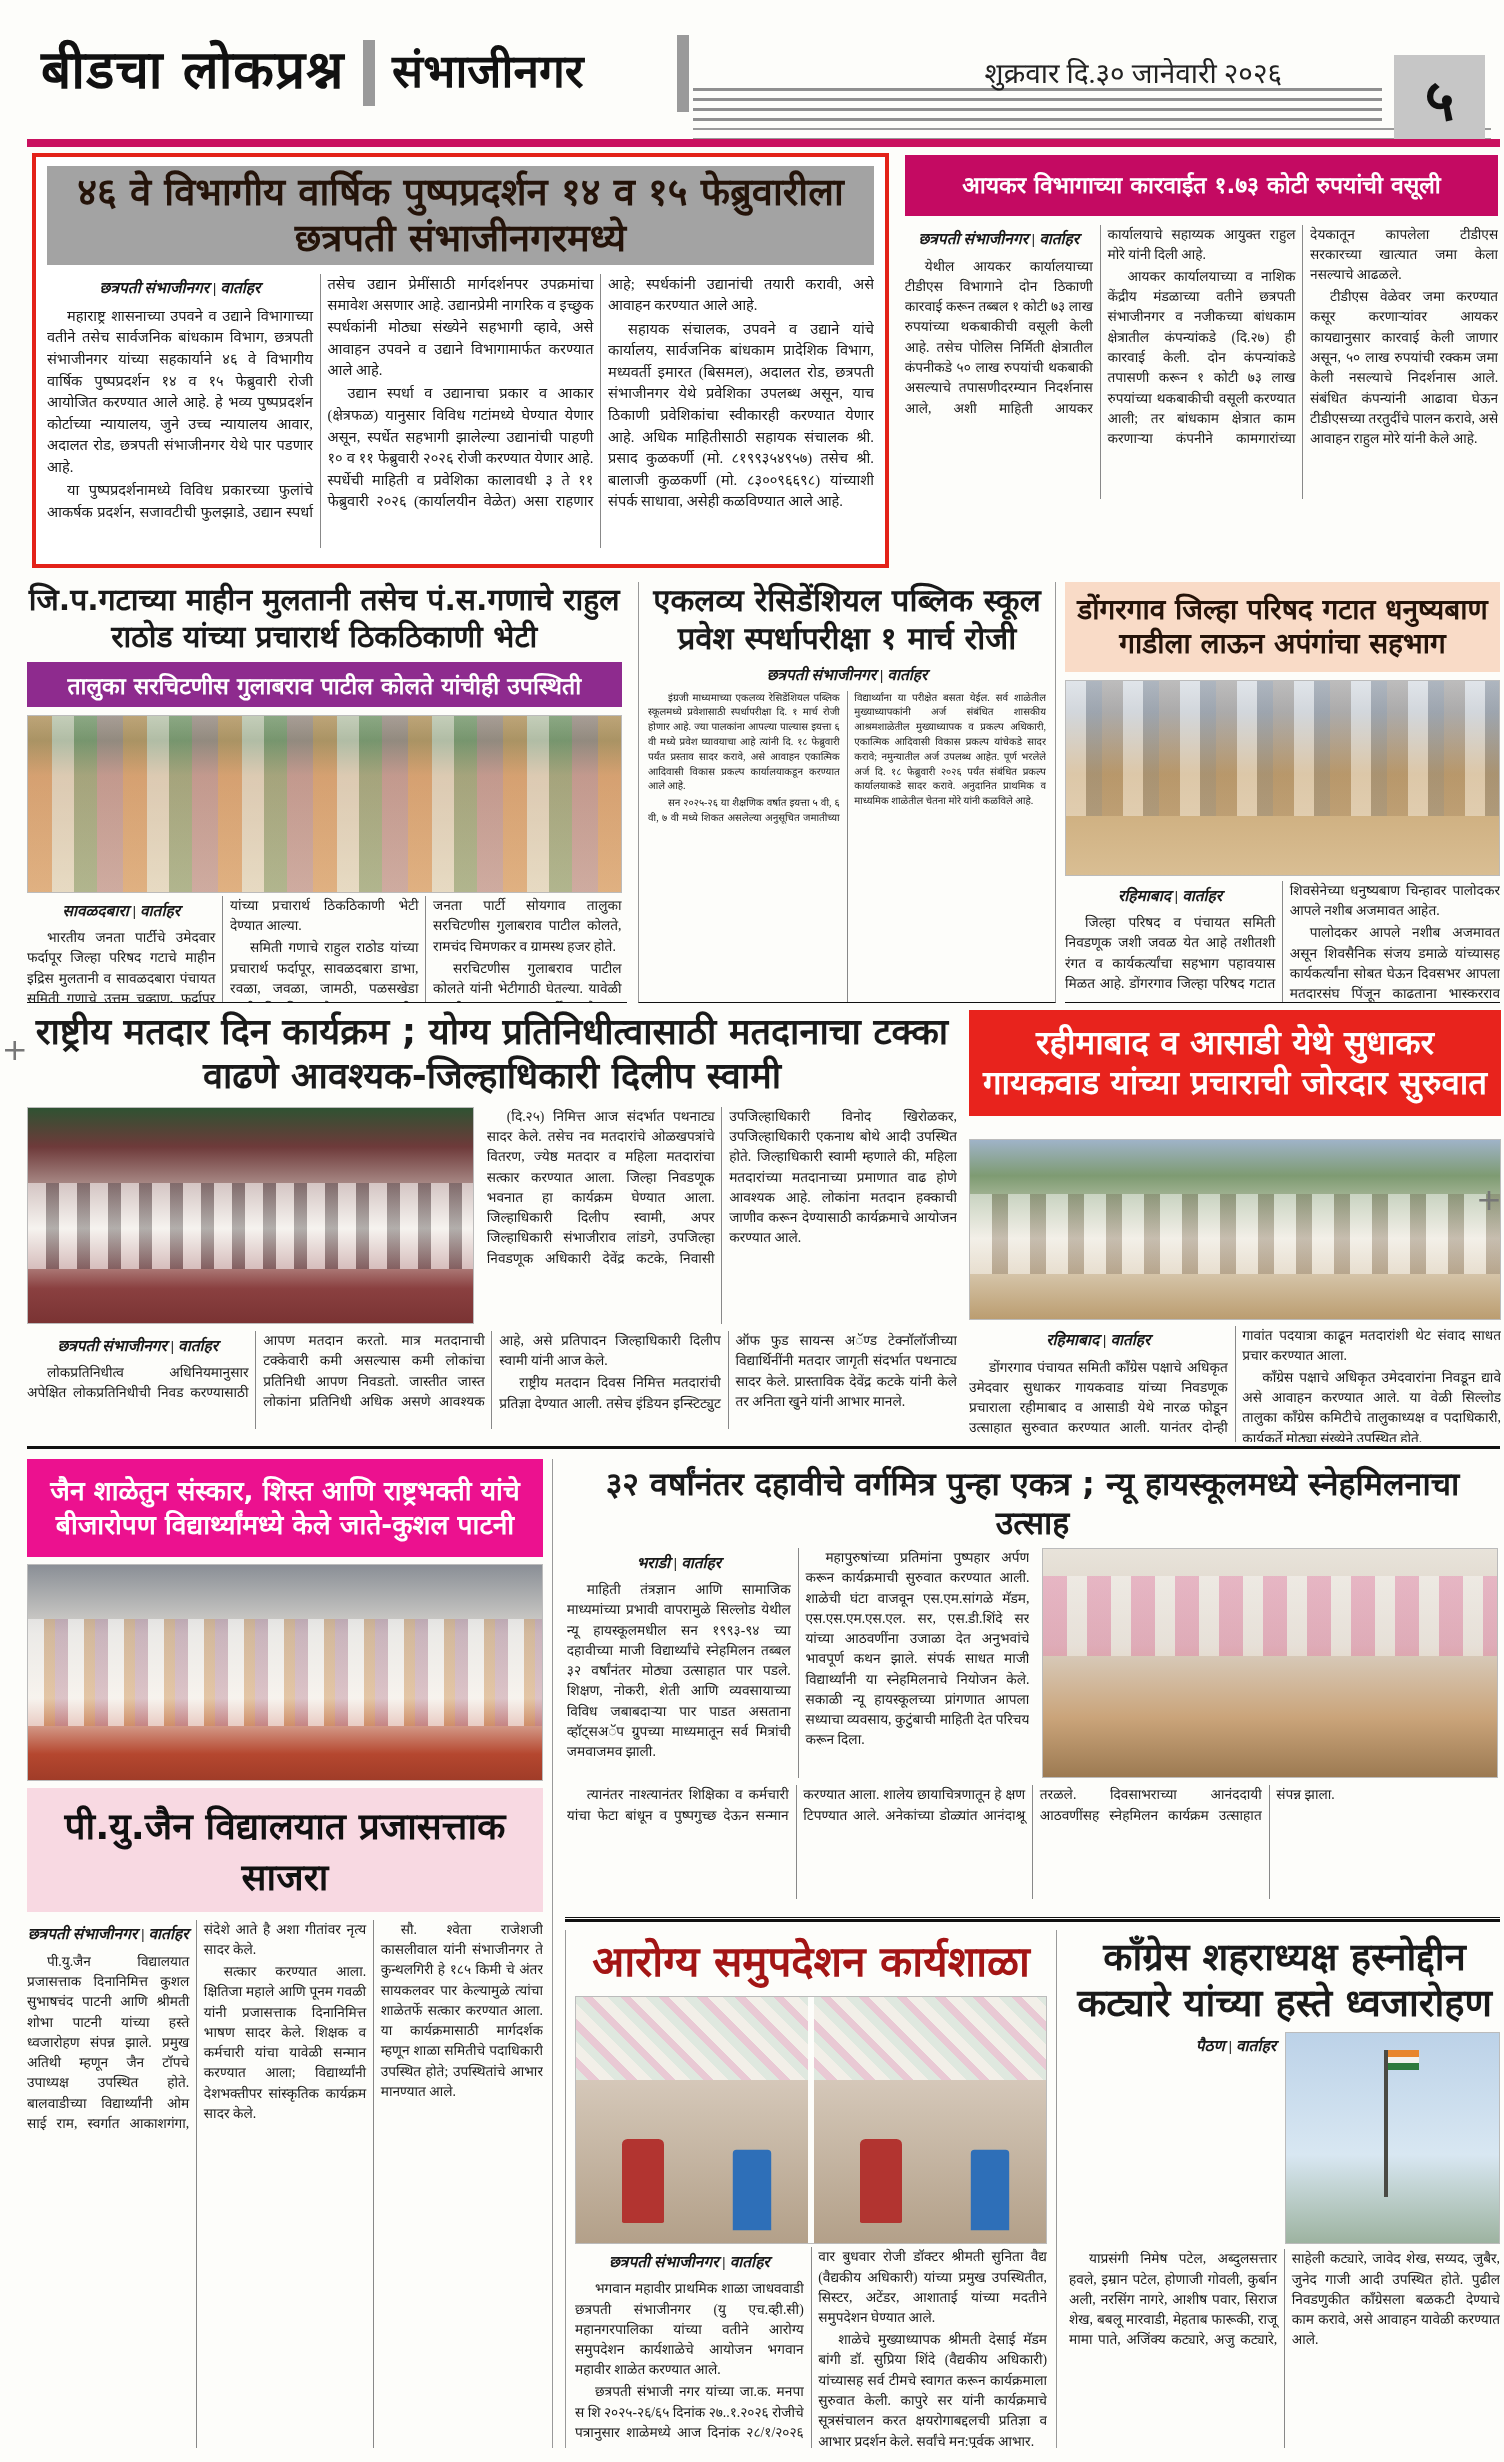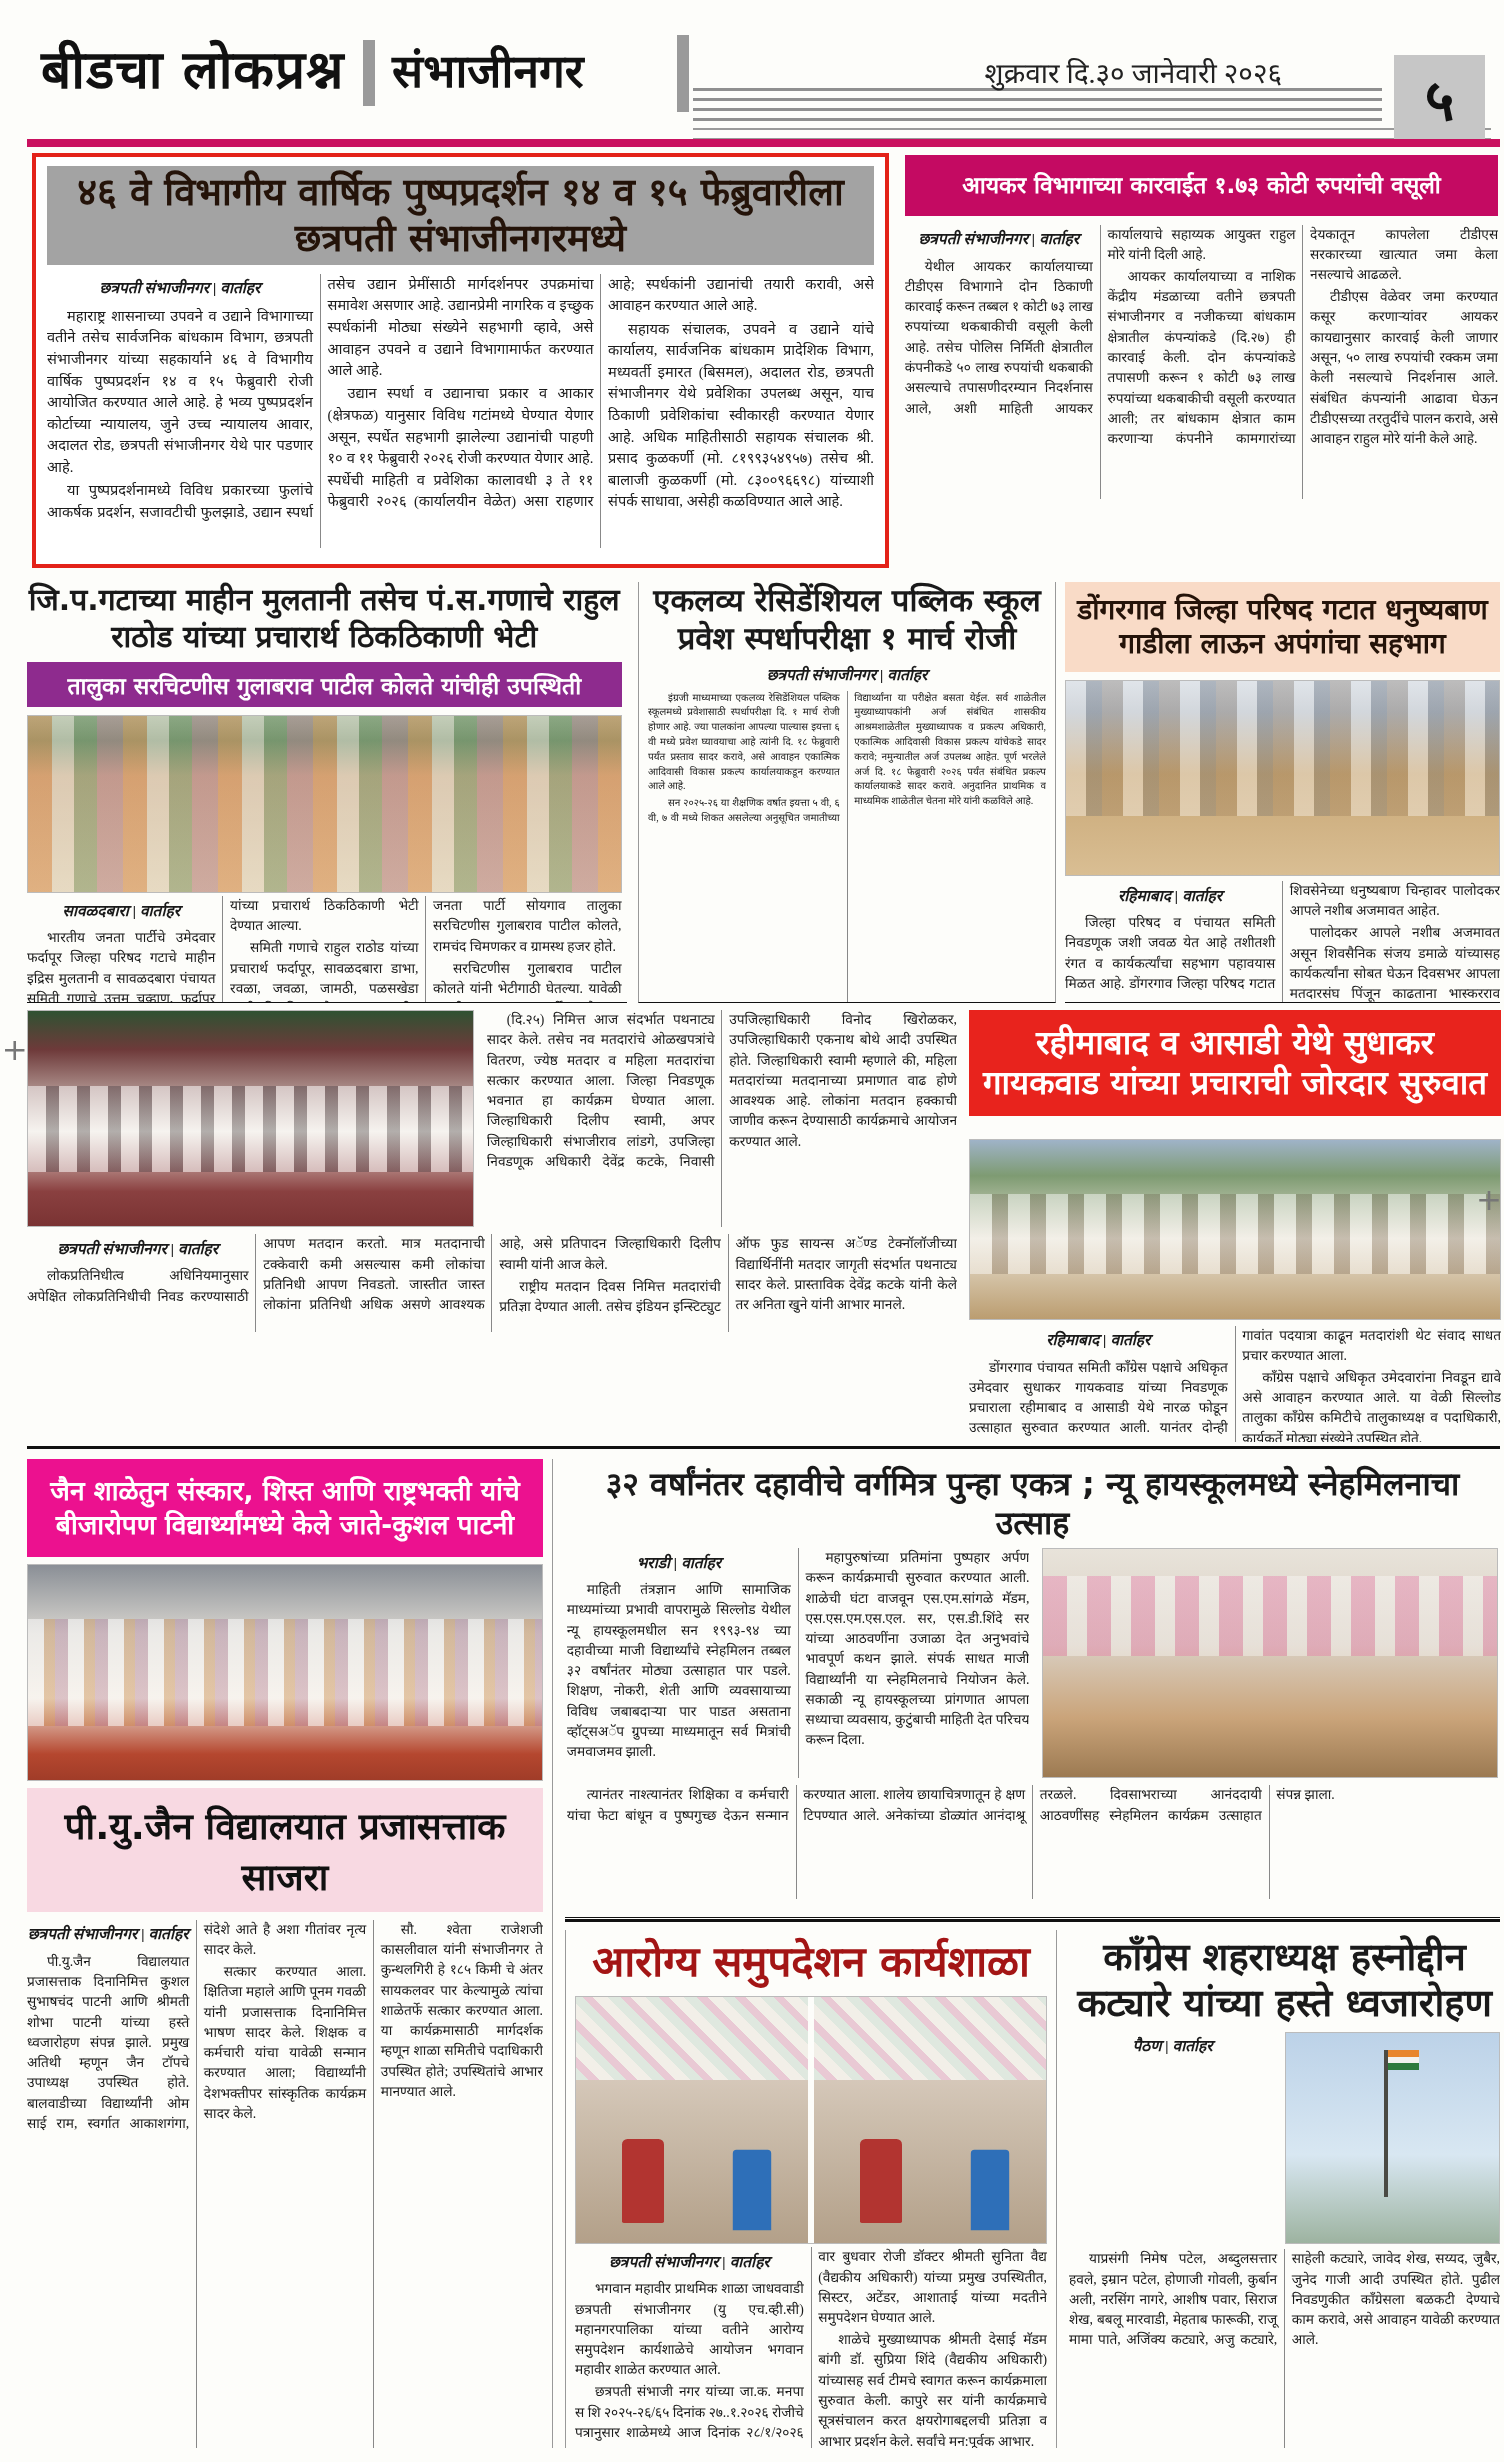--- a/index.html
+++ b/index.html
@@ -189,20 +189,21 @@
     <div class="hl hlbox">डोंगरगाव जिल्हा परिषद गटात धनुष्यबाण गाडीला लाऊन अपंगांचा सहभाग</div>
     <div class="photo ph-dongar"></div>
     <div class="cols2" style="height:128px; font-size:13.7px;">
       <div class="byline">रहिमाबाद | वार्ताहर</div>
       <p>जिल्हा परिषद व पंचायत समिती निवडणूक जशी जवळ येत आहे तशीतशी रंगत व कार्यकर्त्यांचा सहभाग पहावयास मिळत आहे. डोंगरगाव जिल्हा परिषद गटात शिवसेनेच्या धनुष्यबाण चिन्हावर पालोदकर आपले नशीब अजमावत आहेत.</p>
       <p>पालोदकर आपले नशीब अजमावत असून शिवसैनिक संजय डमाळे यांच्यासह कार्यकर्त्यांना सोबत घेऊन दिवसभर आपला मतदारसंघ पिंजून काढताना भास्करराव घायवट पाटील, शहर अध्यक्ष वीके फिरोज, अ.सीताराम निगराळ, सर्जिनशील गोविंद काळम, अर्जुन पाटील यांच्यासह असंख्य कार्यकर्ते व पदाधिकारी मोठ्या संख्येने उपस्थित होते.</p>
     </div>
   </div>
 
   <div class="art voters">
+    <div class="hl">राष्ट्रीय मतदार दिन कार्यक्रम ; योग्य प्रतिनिधीत्वासाठी मतदानाचा टक्का वाढणे आवश्यक-जिल्हाधिकारी दिलीप स्वामी</div>
     <div class="row">
       <div class="photo ph-voters"></div>
       <div class="cols2" style="height:217px; font-size:13.7px;">
         <p>(दि.२५) निमित्त आज संदर्भात पथनाट्य सादर केले. तसेच नव मतदारांचे ओळखपत्रांचे वितरण, ज्येष्ठ मतदार व महिला मतदारांचा सत्कार करण्यात आला. जिल्हा निवडणूक भवनात हा कार्यक्रम घेण्यात आला. जिल्हाधिकारी दिलीप स्वामी, अपर जिल्हाधिकारी संभाजीराव लांडगे, उपजिल्हा निवडणूक अधिकारी देवेंद्र कटके, निवासी उपजिल्हाधिकारी विनोद खिरोळकर, उपजिल्हाधिकारी एकनाथ बोथे आदी उपस्थित होते. जिल्हाधिकारी स्वामी म्हणाले की, महिला मतदारांच्या मतदानाच्या प्रमाणात वाढ होणे आवश्यक आहे. लोकांना मतदान हक्काची जाणीव करून देण्यासाठी कार्यक्रमाचे आयोजन करण्यात आले.</p>
       </div>
     </div>
     <div class="cols4" style="height:98px; font-size:13.7px;">
       <div class="byline">छत्रपती संभाजीनगर | वार्ताहर</div>
       <p>लोकप्रतिनिधीत्व अधिनियमानुसार अपेक्षित लोकप्रतिनिधीची निवड करण्यासाठी आपण मतदान करतो. मात्र मतदानाची टक्केवारी कमी असल्यास कमी लोकांचा प्रतिनिधी आपण निवडतो. जास्तीत जास्त लोकांना प्रतिनिधी अधिक असणे आवश्यक आहे, असे प्रतिपादन जिल्हाधिकारी दिलीप स्वामी यांनी आज केले.</p>
       <p>राष्ट्रीय मतदान दिवस निमित्त मतदारांची प्रतिज्ञा देण्यात आली. तसेच इंडियन इन्स्टिट्युट ऑफ फुड सायन्स अॅण्ड टेक्नॉलॉजीच्या विद्यार्थिनींनी मतदार जागृती संदर्भात पथनाट्य सादर केले. प्रास्ताविक देवेंद्र कटके यांनी केले तर अनिता खुने यांनी आभार मानले.</p>
@@ -261,21 +262,21 @@
       <p>भगवान महावीर प्राथमिक शाळा जाधववाडी छत्रपती संभाजीनगर (यु एच.व्ही.सी) महानगरपालिका यांच्या वतीने आरोग्य समुपदेशन कार्यशाळेचे आयोजन भगवान महावीर शाळेत करण्यात आले.</p>
       <p>छत्रपती संभाजी नगर यांच्या जा.क. मनपा स शि २०२५-२६/६५ दिनांक २७..१.२०२६ रोजीचे पत्रानुसार शाळेमध्ये आज दिनांक २८/१/२०२६ वार बुधवार रोजी डॉक्टर श्रीमती सुनिता वैद्य (वैद्यकीय अधिकारी) यांच्या प्रमुख उपस्थितीत, सिस्टर, अटेंडर, आशाताई यांच्या मदतीने समुपदेशन घेण्यात आले.</p>
       <p>शाळेचे मुख्याध्यापक श्रीमती देसाई मॅडम बांगी डॉ. सुप्रिया शिंदे (वैद्यकीय अधिकारी) यांच्यासह सर्व टीमचे स्वागत करून कार्यक्रमाला सुरुवात केली. कापुरे सर यांनी कार्यक्रमाचे सूत्रसंचालन करत क्षयरोगाबद्दलची प्रतिज्ञा व आभार प्रदर्शन केले. सर्वांचे मन:पूर्वक आभार.</p>
     </div>
   </div>
 
   <div class="art congress">
     <div class="hl">काँग्रेस शहराध्यक्ष हस्नोद्दीन कट्यारे यांच्या हस्ते ध्वजारोहण</div>
     <div class="row">
       <div style="flex:1; font-size:13.7px; line-height:1.48; text-align:justify;">
-        <div class="byline" style="text-align:center;">पैठण | वार्ताहर</div>
+        <div class="byline" style="text-align:right;">पैठण | वार्ताहर</div>
       </div>
       <div class="photo ph-congress"></div>
     </div>
     <div class="cols2" style="height:246px; font-size:13.7px;">
       <p>याप्रसंगी निमेष पटेल, अब्दुलसत्तार हवले, इम्रान पटेल, होणाजी गोवली, कुर्बान अली, नरसिंग नागरे, आशीष पवार, सिराज शेख, बबलू मारवाडी, मेहताब फारूकी, राजू मामा पाते, अजिंक्य कट्यारे, अजु कट्यारे, साहेली कट्यारे, जावेद शेख, सय्यद, जुबैर, जुनेद गाजी आदी उपस्थित होते. पुढील निवडणुकीत काँग्रेसला बळकटी देण्याचे काम करावे, असे आवाहन यावेळी करण्यात आले.</p>
     </div>
   </div>
 
   <div class="regmark" style="left:1.8px; top:1031px;">+</div>
   <div class="regmark" style="left:1476px; top:1181px;">+</div>

